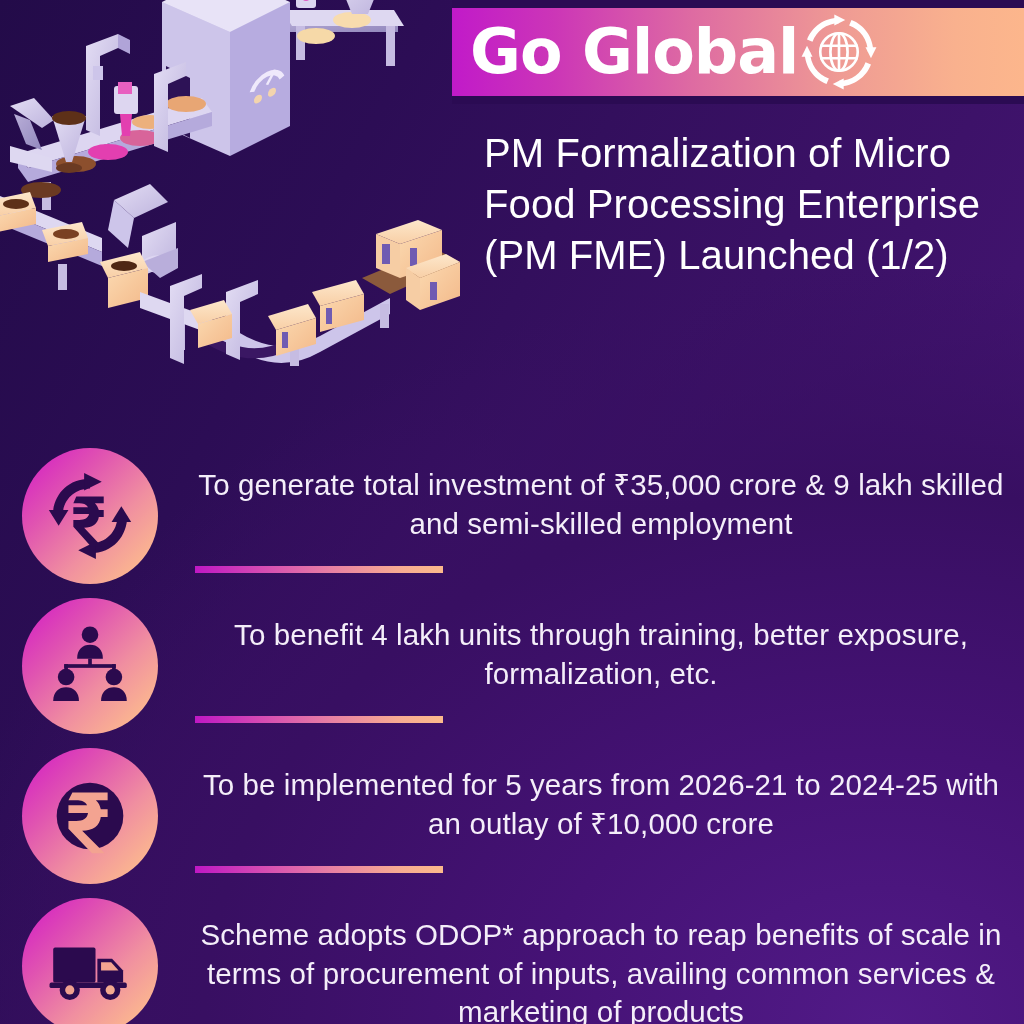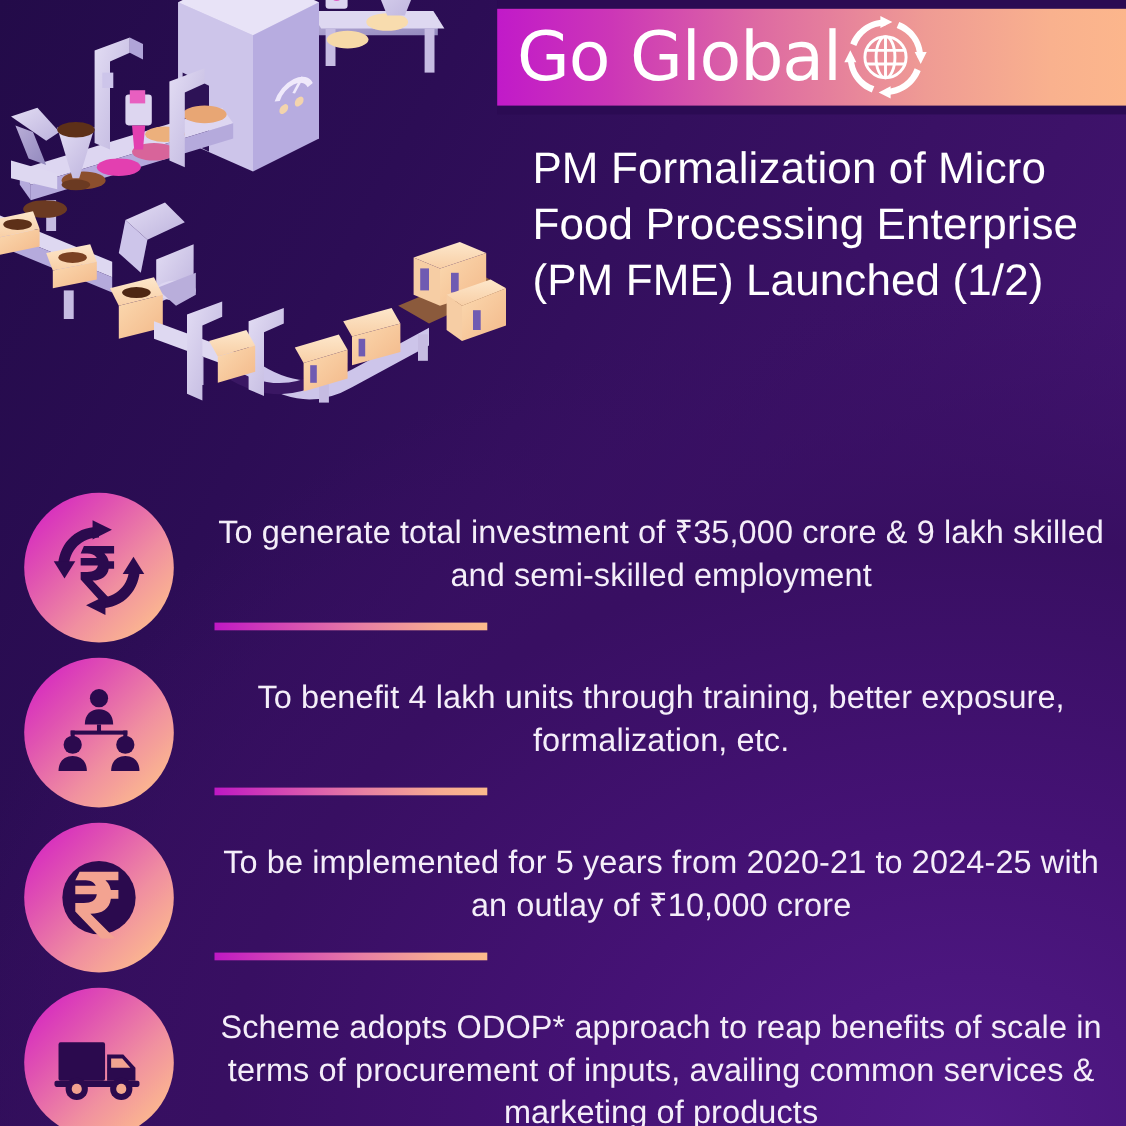--- a/index.html
+++ b/index.html
@@ -40,21 +40,21 @@
     width: 572px;
     height: 88px;
     background: linear-gradient(90deg, #c11ac9 0%, #cc36b7 18%, #de6ba2 42%, #ef9b94 68%, #f9b18e 88%, #fcb68c 100%);
     display: flex;
     align-items: center;
     padding-left: 18px;
     box-sizing: border-box;
   }
   .banner-title {
     font-size: 62px;
-    font-weight: normal;
+    font-weight: bold;
     color: #ffffff;
     letter-spacing: -1px;
     line-height: 1;
     white-space: nowrap;
     font-family: "DejaVu Sans", sans-serif;
   }
   .globe-icon {
     width: 78px;
     height: 78px;
     margin-left: 2px;
@@ -369,21 +369,21 @@
 
     <div class="bullet">
       <div class="icon-circle">
         <svg viewBox="0 0 100 100" width="98" height="98">
           <circle cx="50" cy="50" r="34" fill="#2b0a4e"></circle>
           <g fill="#f3a391">
             <path d="M32 26 h36 v8 h-12 c3 3 4 5 5 9 h7 v8 h-7 c-1 9 -8 14 -19 14 l23 23 h-13 L28 63 v-8 h8 c7 0 11 -2 12 -8 H28 v-8 h19 c-2 -4 -6 -5 -11 -5 H28 z"></path>
           </g>
         </svg>
       </div>
-      <div class="bullet-text">To be implemented for 5 years from 2020-21 to 2024-25 with an outlay of ₹10,000 crore</div>
+      <div class="bullet-text">To be implemented for 5 years from 2026-21 to 2024-25 with an outlay of ₹10,000 crore</div>
       <div class="divider"></div>
     </div>
 
     <div class="bullet">
       <div class="icon-circle">
         <svg viewBox="0 0 100 100" width="92" height="92">
           <g fill="#2b0a4e">
             <rect x="10" y="30" width="46" height="38" rx="2"></rect>
             <path d="M58 42 h16 l12 13 v13 H58 z"></path>
             <rect x="6" y="68" width="84" height="6" rx="2"></rect>

